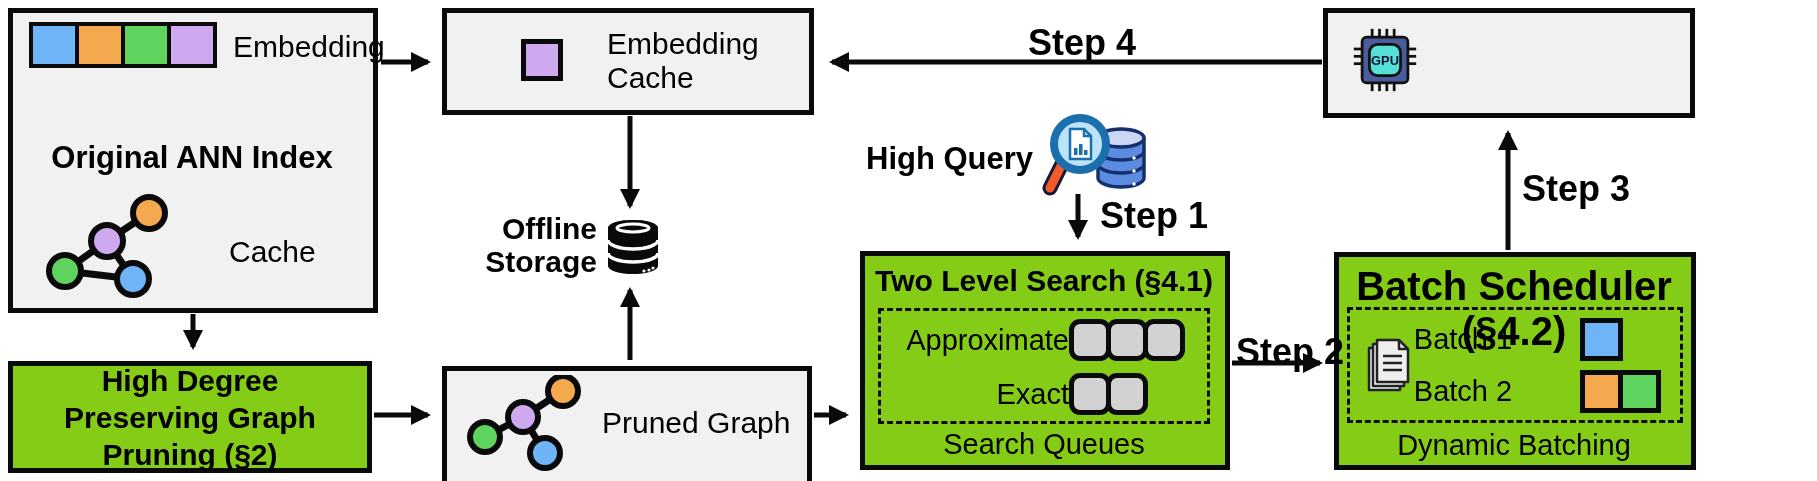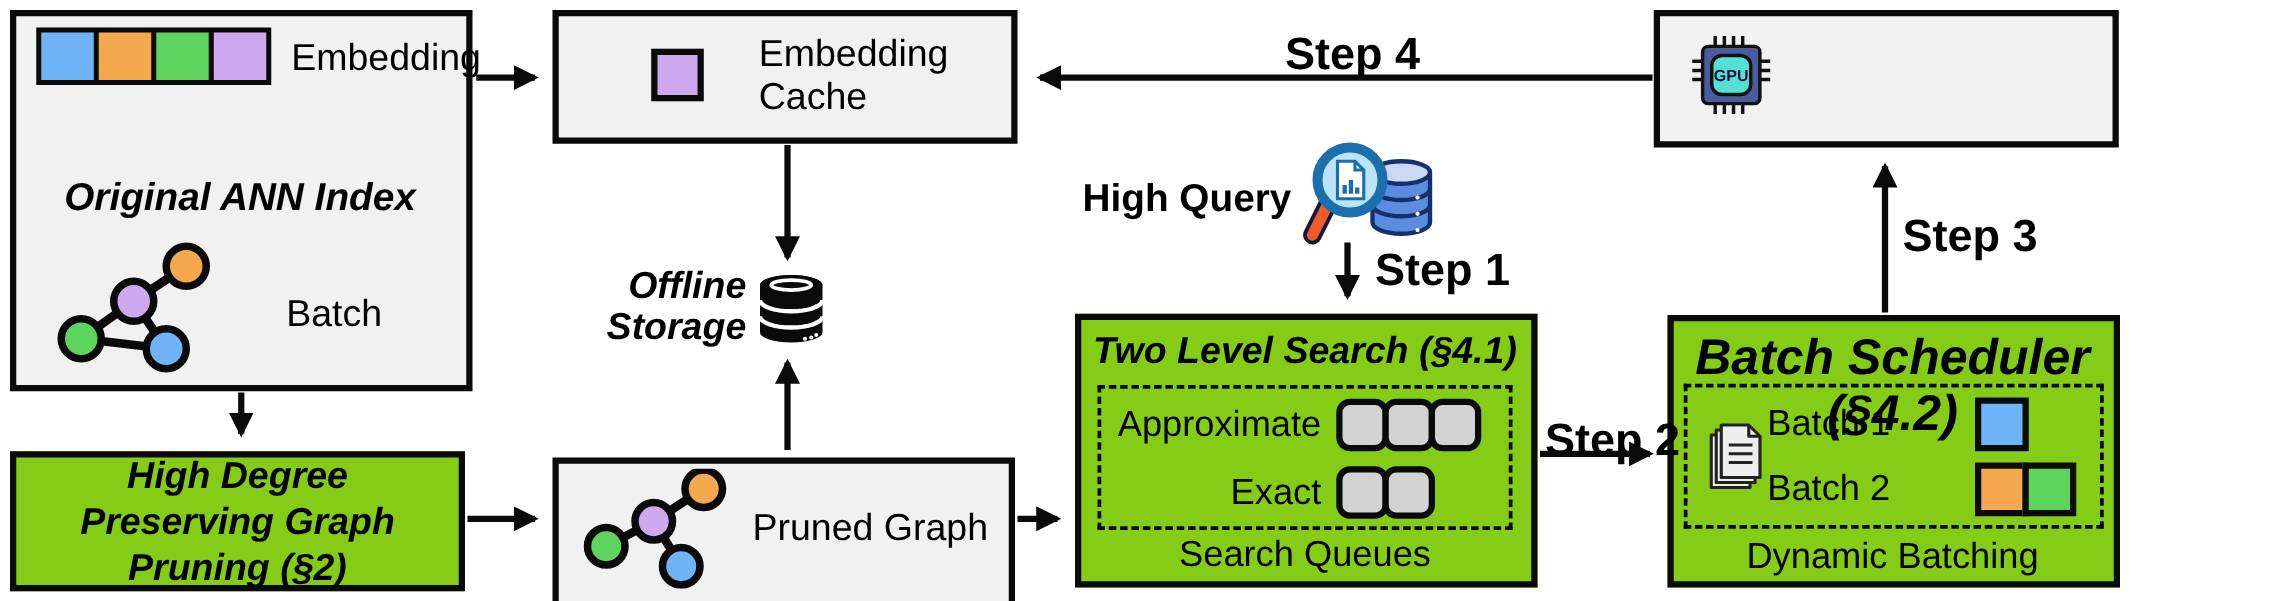--- a/index.html
+++ b/index.html
@@ -12,37 +12,37 @@
     color: #000;
     overflow: hidden;
   }
   .box {
     position: absolute;
     background: #f1f1f1;
     border: 5px solid #0a0a0a;
   }
   .box.gray { background: #84cc16; }
   .lbl   { font-size: 30px; line-height: 34px; }
-  .bold  { font-weight: 700; font-style: italic; }
+  .bold  { font-weight: 700; }
   .center{ text-align: center; }
   .abs   { position: absolute; }
 
   
   .emb-row { position:absolute; display:flex; background:#0a0a0a; padding:4px; gap:4px; }
   .emb-cell{ width:42px; height:38px; }
 
   
   .cache-sq { position:absolute; width:42px; height:42px; border:5px solid #0a0a0a; background:#cfa9ef; }
 
   
   .dashed { position:absolute; border:3px dashed #0a0a0a; }
 
   
   .q-row { display:flex; align-items:center; height:54px; }
-  .q-label { width:182px; text-align:right; padding-right:12px; font-size:29px; }
+  .q-label { width:182px; text-align:right; font-size:29px; }
   .qsq { width:42px; height:42px; border:5px solid #0a0a0a; border-radius:11px; background:#d2d2d2; }
   .qsq + .qsq { margin-left:-5px; }
 
   
   .b-row { display:flex; align-items:center; height:52px; }
   .b-label { flex:1; text-align:center; padding-right:12px; font-size:29px; }
   .b-squares { width:92px; display:flex; }
   .bsq { width:43px; height:43px; border:5px solid #0a0a0a; }
   .bsq + .bsq { margin-left:-5px; }
 
@@ -72,21 +72,21 @@
         <line x1="64" y1="50" x2="90" y2="88"></line>
         <line x1="22" y1="80" x2="90" y2="88"></line>
       </g>
       <g stroke="#0a0a0a" stroke-width="6">
         <circle cx="22" cy="80" r="16" fill="#5ed45e"></circle>
         <circle cx="64" cy="50" r="16" fill="#cfa9ef"></circle>
         <circle cx="106" cy="22" r="16" fill="#f5a94e"></circle>
         <circle cx="90" cy="88" r="16" fill="#6eb4f6"></circle>
       </g>
     </svg>
-    <div class="abs lbl" style="left:216px; top:222px;">Batch</div>
+    <div class="abs lbl" style="left:216px; top:222px;">Cache</div>
   </div>
 
   <div class="box" style="left:442px; top:8px; width:372px; height:107px;padding-left:30px;">
     <div class="cache-sq" style="left:74px; top:26px;"></div>
     <div class="abs lbl" style="left:160px; top:14px; width:200px;">Embedding Cache</div>
   </div>
 
   <div class="abs lbl bold" style="position:absolute; left:455px; top:212px; width:142px; text-align:right; line-height:33px;">Offline Storage</div>
   <svg style="position:absolute; left:606px; top:218px;" width="54" height="58" viewBox="0 0 54 58">
     <path d="M2,10 A25,8 0 0 1 52,10 L52,48 A25,8 0 0 1 2,48 Z" fill="#0a0a0a"></path>

